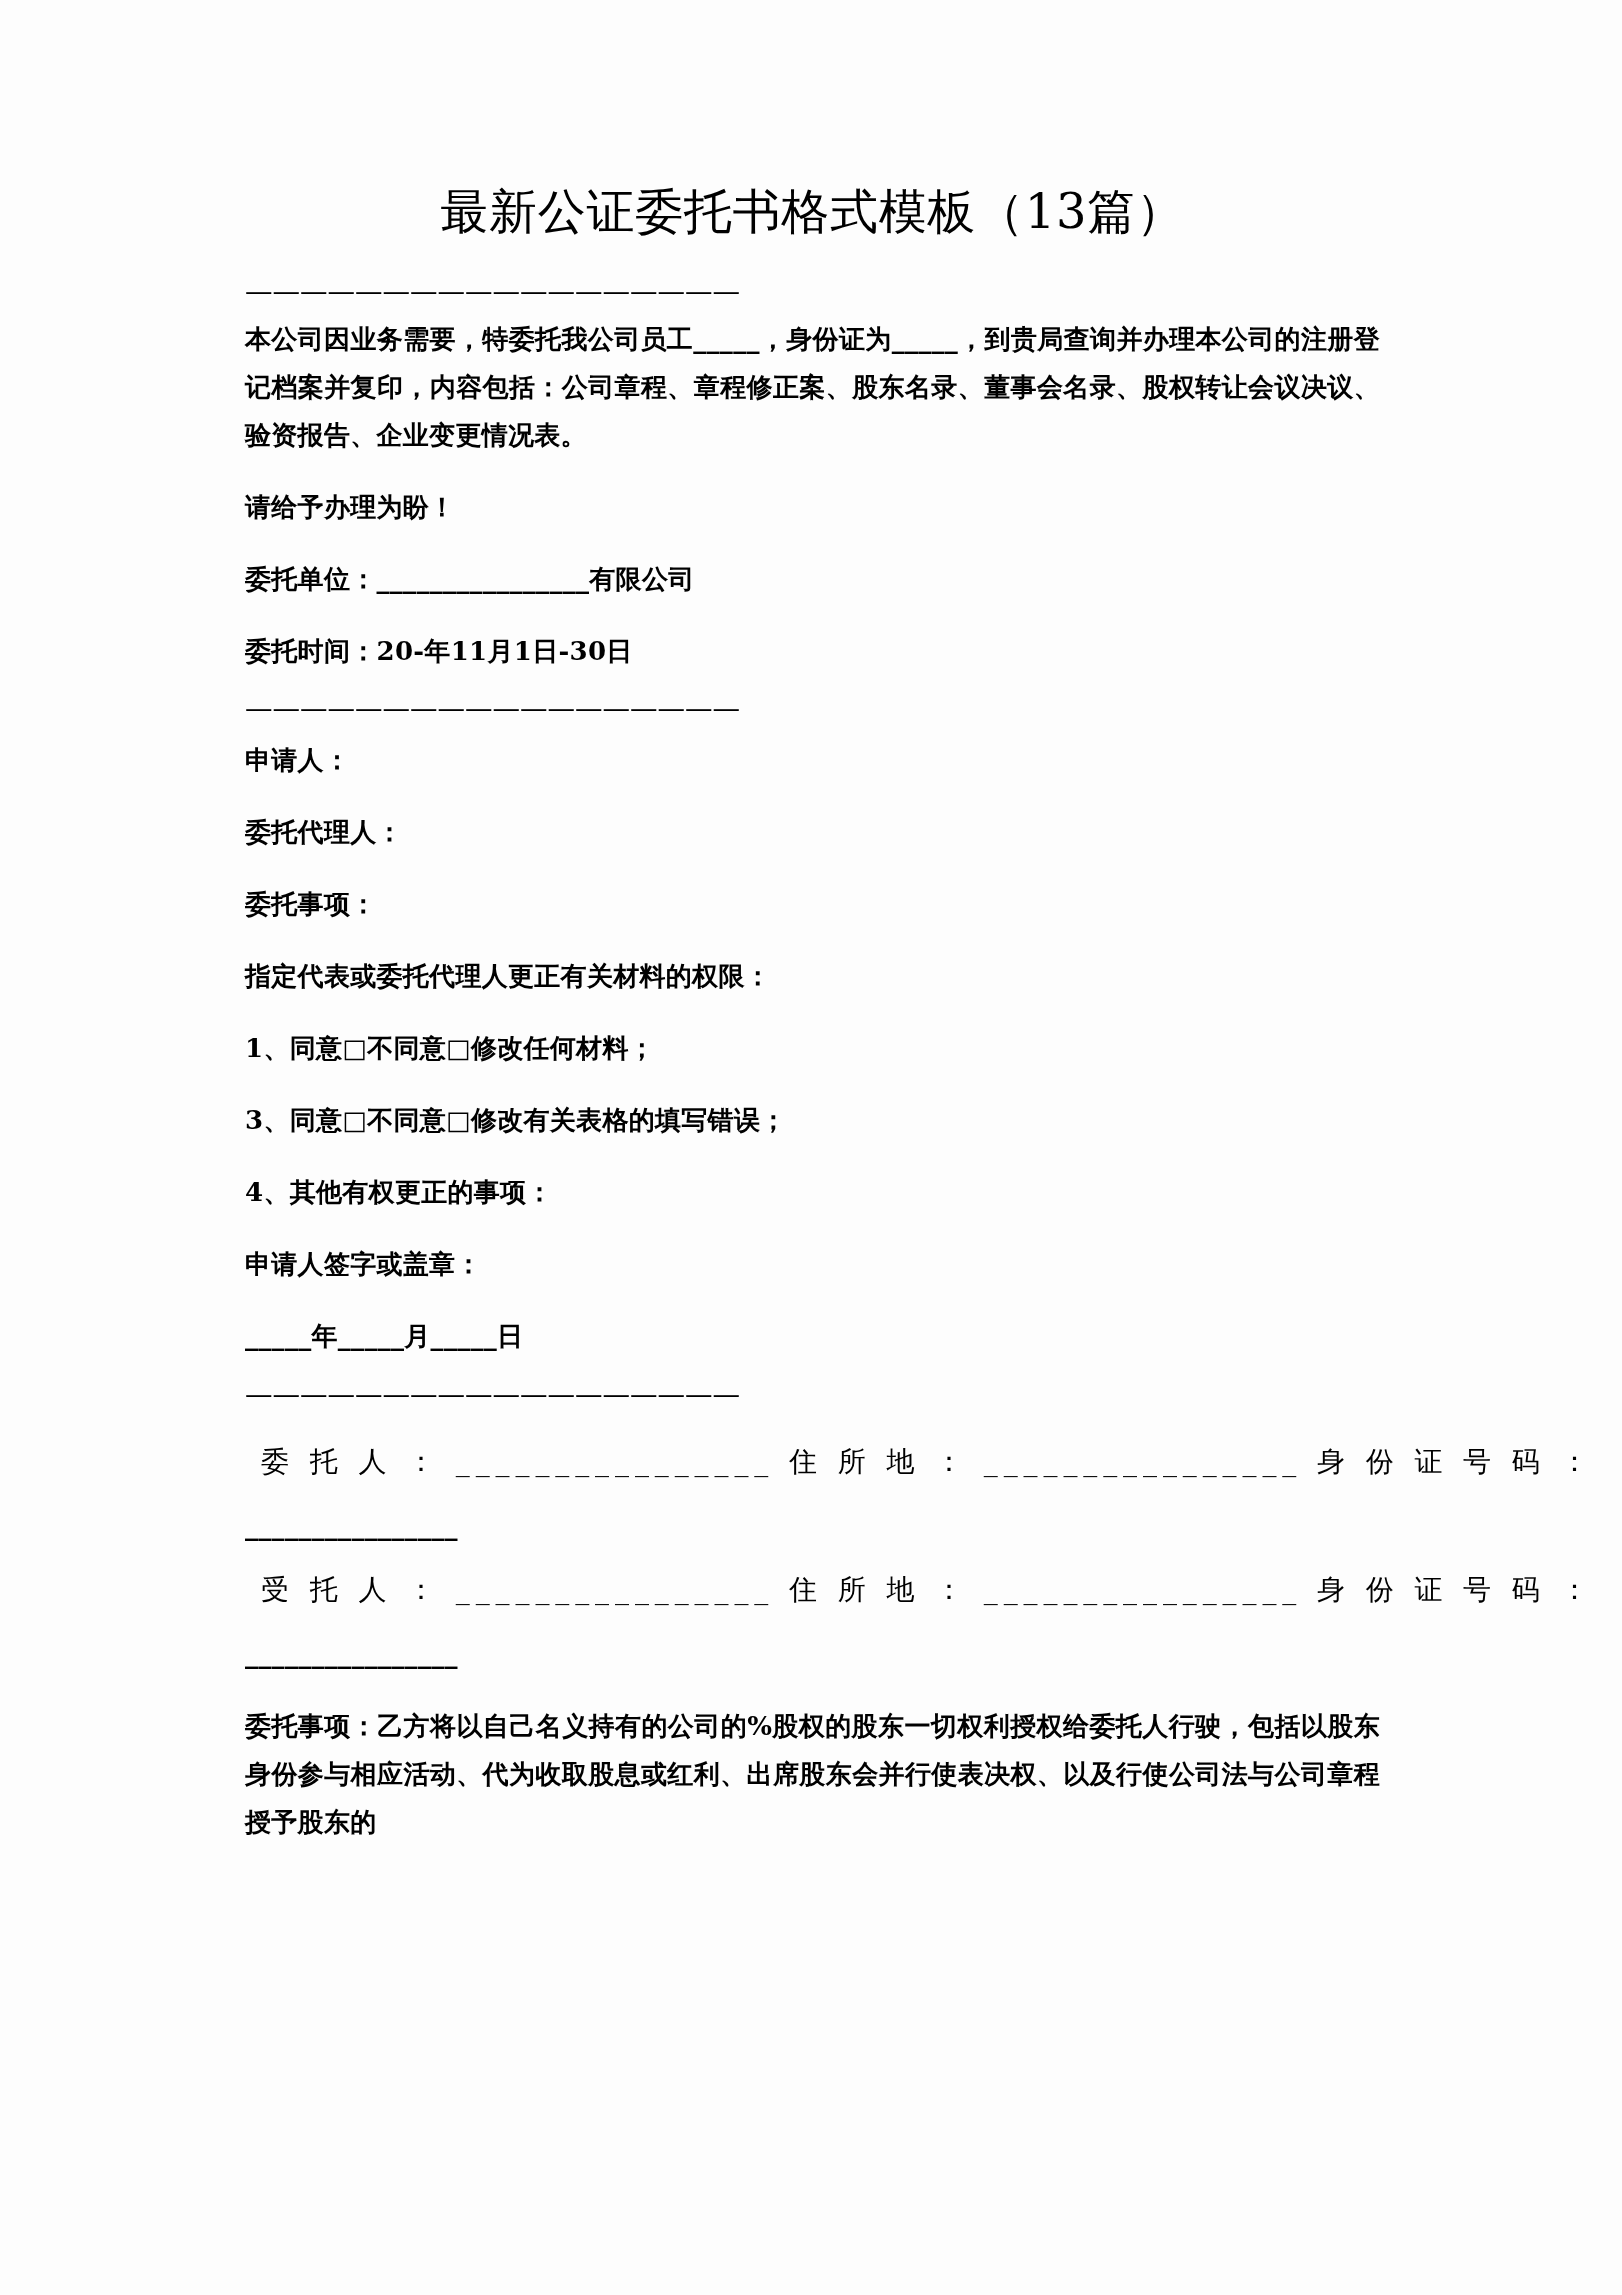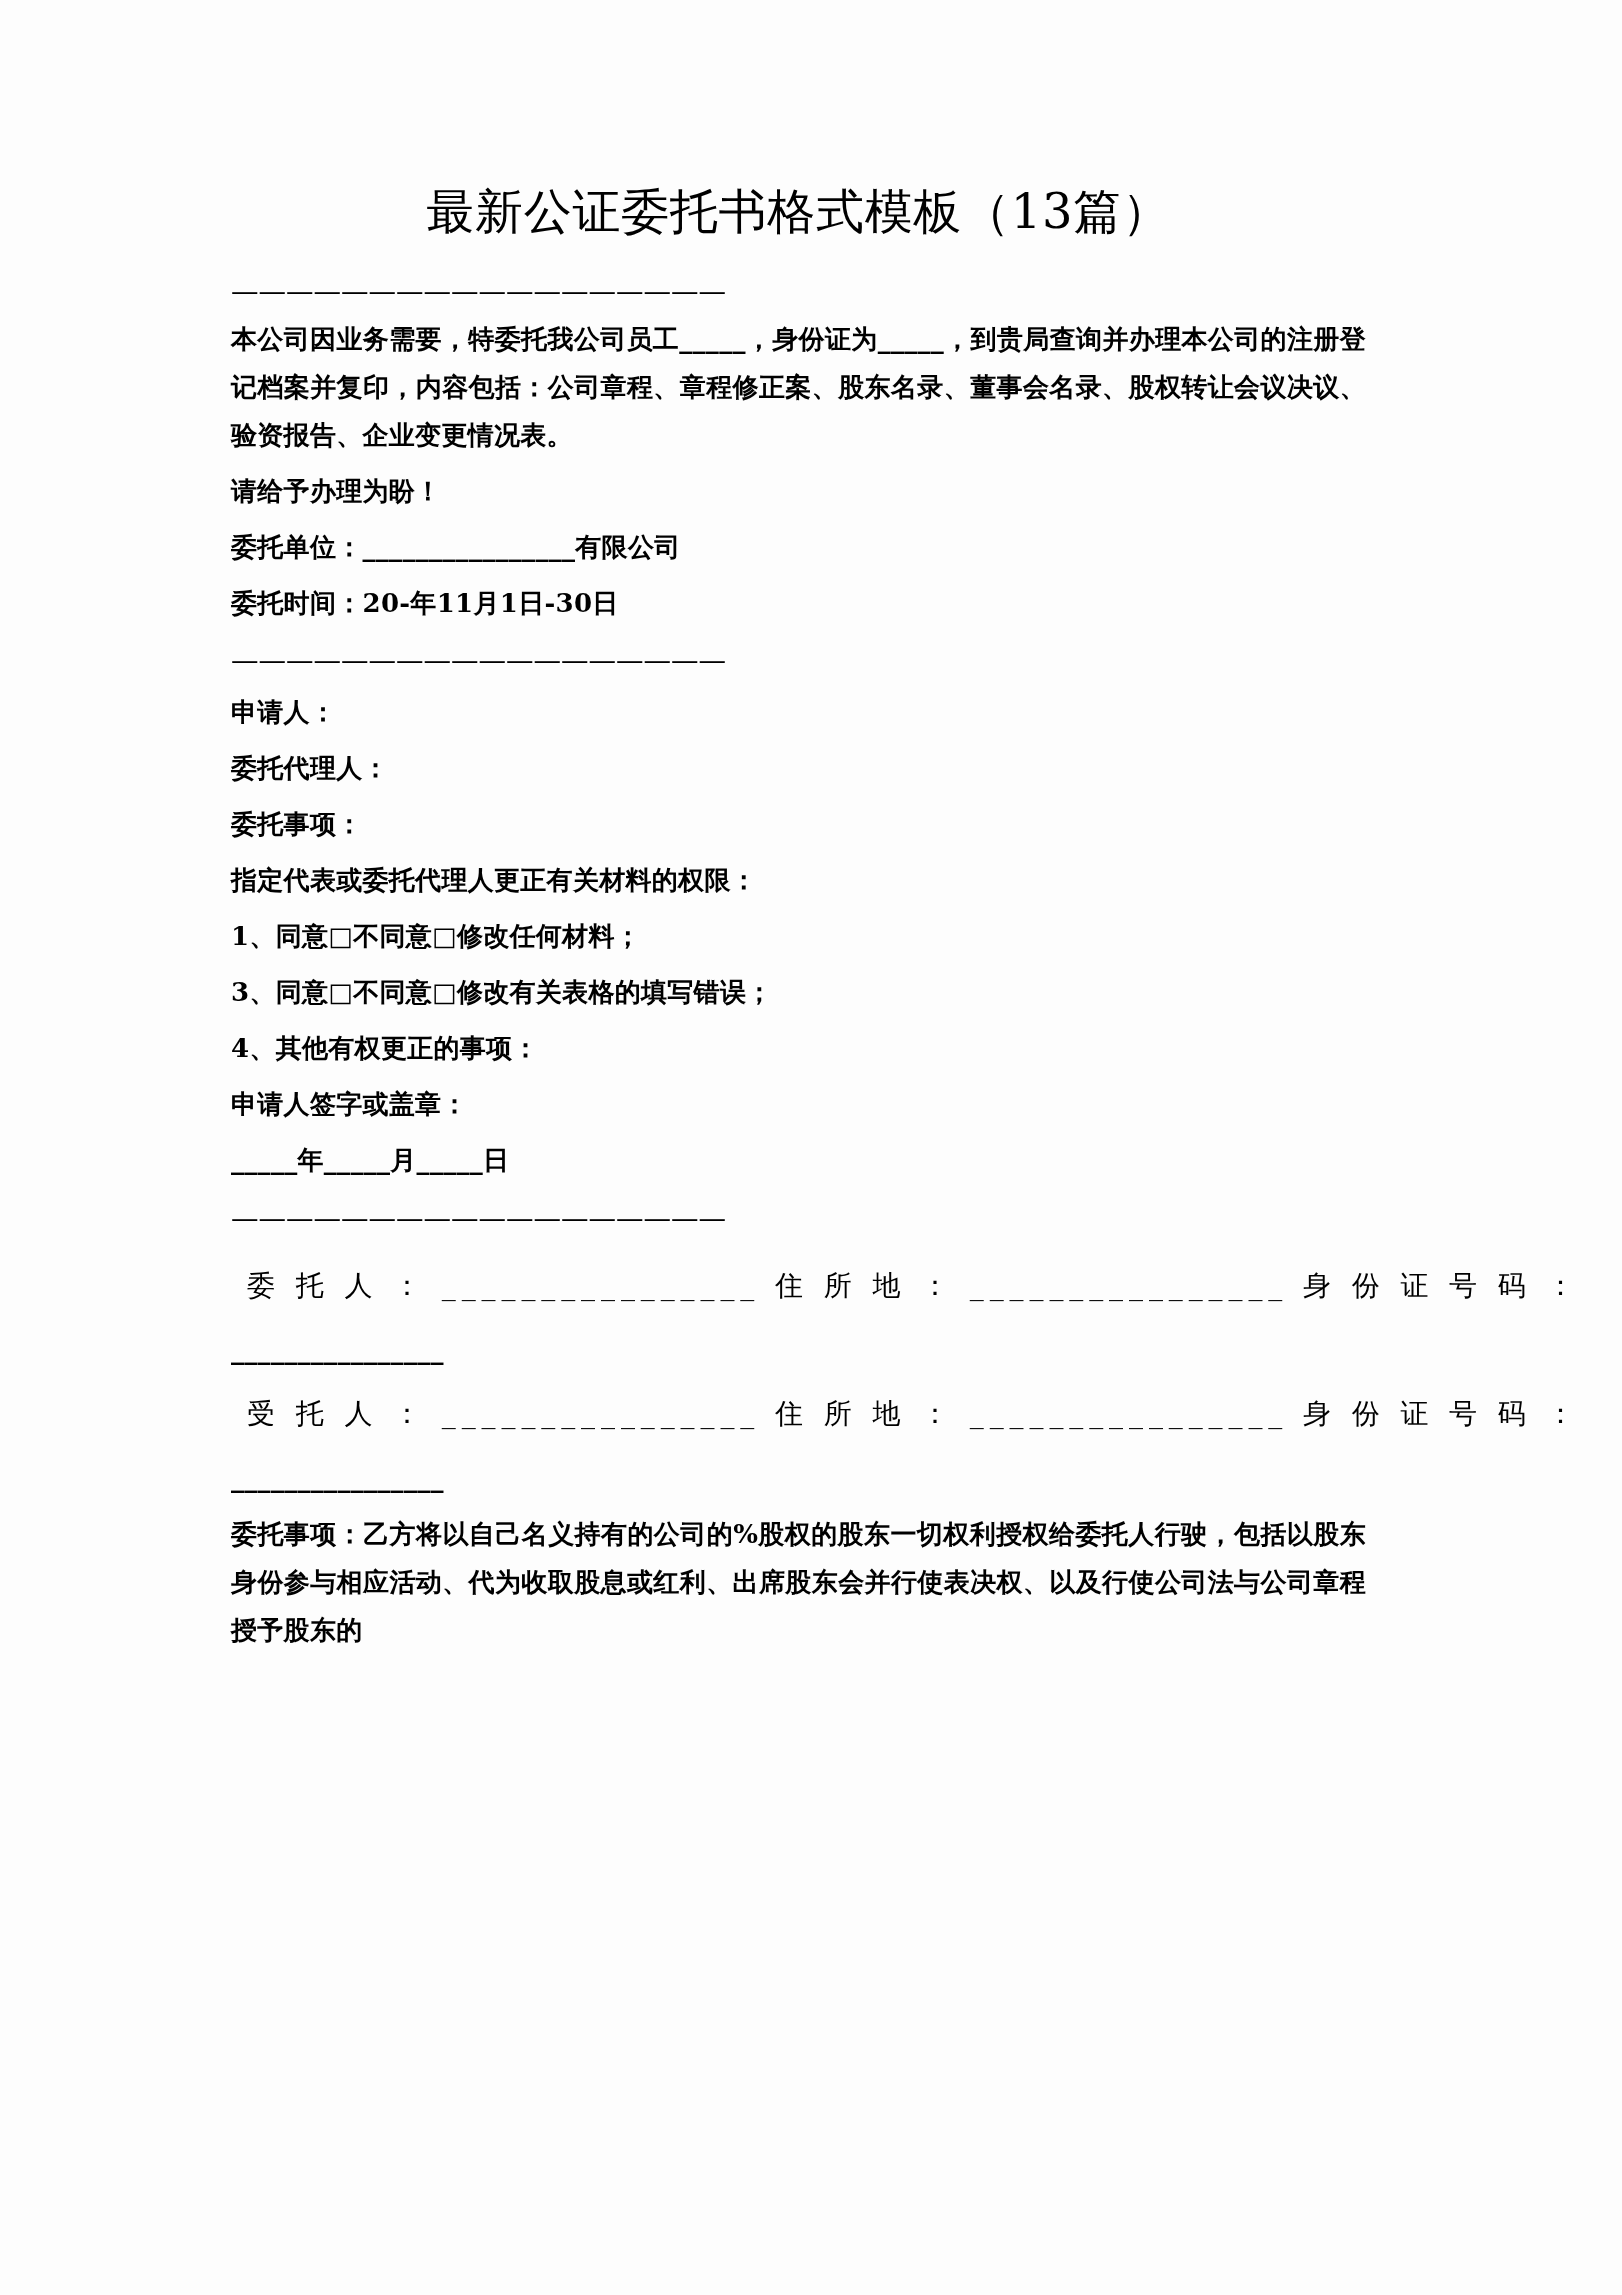--- a/index.html
+++ b/index.html
@@ -19,21 +19,21 @@
     position: relative;
     width: 1623px;
     height: 2295px;
     background: #fdfdfd;
     box-sizing: border-box;
     overflow: hidden;
   }
 
   .content {
     position: absolute;
-    left: 231px;
+    left: 245px;
     top: 0;
     width: 1135px;
   }
 
   
   .doc-title {
     text-align: center;
     font-family: "DejaVu Serif", "Liberation Serif", serif;
     font-size: 48px;
     line-height: 1.25;
@@ -64,21 +64,21 @@
     font-size: 26px;
     line-height: 48px;
     margin: 0;
     text-align: justify;
     text-justify: inter-ideograph;
     word-break: break-all;
     letter-spacing: 0.3px;
     font-weight: bold;
   }
 
-  .gap-sm  { margin-top: 8px; }
+  .gap-sm  { margin-top: 24px; }
 
   
   .para-spread {
     font-family: "DejaVu Serif", "Liberation Serif", serif;
     font-size: 28px;
     line-height: 48px;
     margin: 16px;
     letter-spacing: 5.9px;
     white-space: nowrap;
   }

